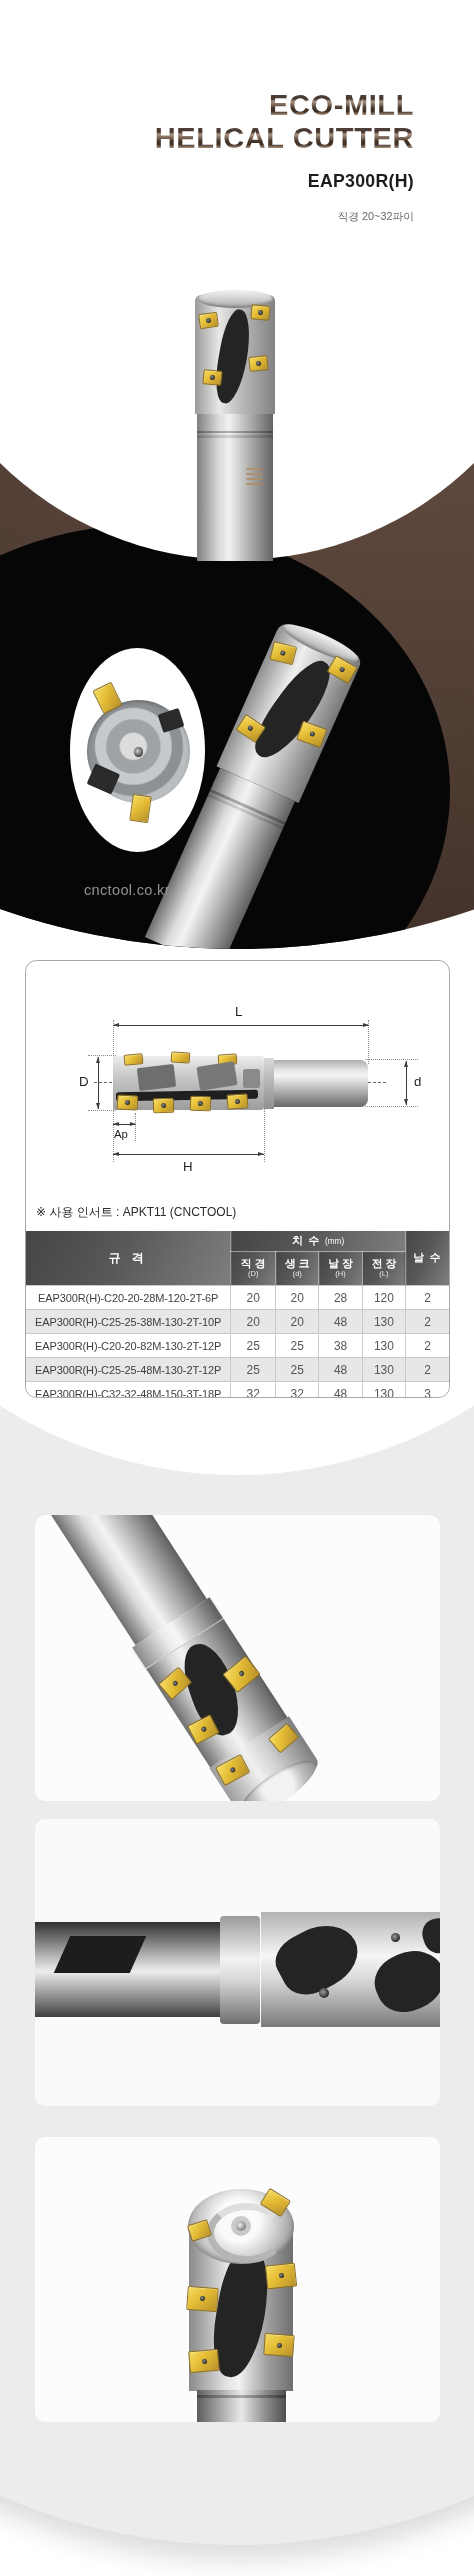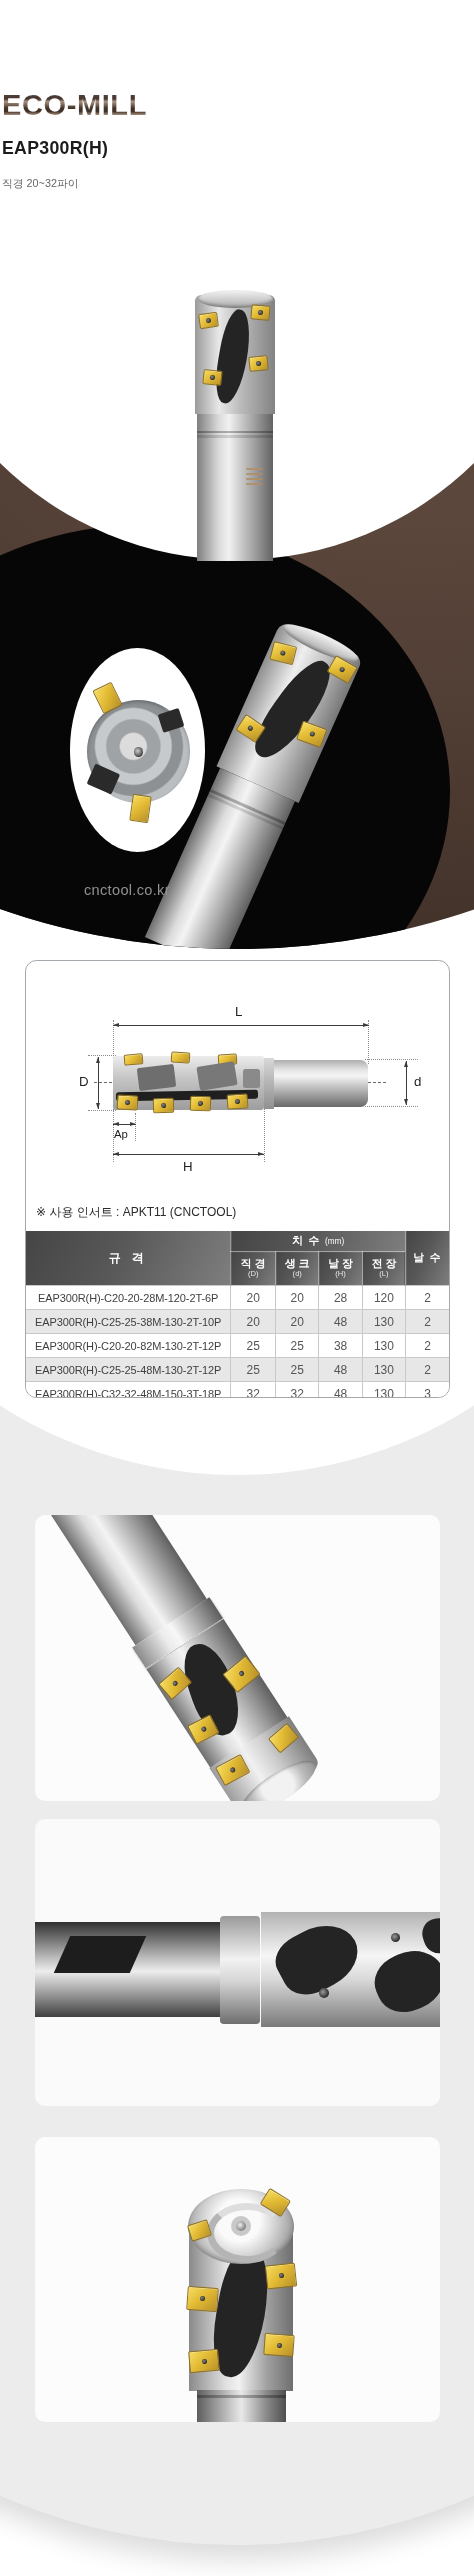--- a/index.html
+++ b/index.html
@@ -103,21 +103,21 @@
     box-shadow:inset 0 1.9px 3.8px rgba(0,0,0,.25);}
   .badge-screw{position:absolute;left:47px;top:47px;width:9.5px;height:9.5px;border-radius:50%;
     background:radial-gradient(circle at 40% 40%,#cfcfcf,#3a3a3a 75%);}
   .badge-notch{position:absolute;background:#2a2a2a;border-radius:1.9px;}
   .hero-tilted{position:absolute;left:741px;top:1138px;width:90px;height:345px;transform:rotate(24deg);transform-origin:50% 18%;}
   .ht-head{position:absolute;left:0;top:0;width:90px;height:159px;border-radius:10px 10px 0 0;
     background:linear-gradient(90deg,#8f8f8f,#efefef 36%,#c3c3c3 62%,#777);}
   .ht-shank{position:absolute;left:3.8px;top:159px;width:82px;height:185px;}
   .hero-watermark{position:absolute;left:573px;top:1386px;font-size:14.6px;color:#919191;letter-spacing:0.3px;}
   .hero-white-circle{position:absolute;left:-101px;top:-116px;width:676px;height:676px;border-radius:50%;background:#ffffff;}
-  .hero-header{position:absolute;left:2px;top:0;width:406px;text-align:left;}
+  .hero-header{position:absolute;left:8px;top:0;width:406px;text-align:right;}
   .title-line{font-size:29px;font-weight:800;letter-spacing:0.6px;line-height:33px;color:#5a463c;
     background:linear-gradient(180deg,#6d584c 0%,#50403a 18%,#46362e 30%,#a7907f 38%,#7e695b 47%,#443428 58%,#3f3127 68%,#99826f 77%,#8a7464 85%,#544339 100%);
     -webkit-background-clip:text;background-clip:text;-webkit-text-fill-color:transparent;}
   .t1{margin-top:89px;}
   .subtitle{margin-top:26.6px;font-size:14.6px;font-weight:700;color:#333;}
   .model{margin-top:16px;font-size:17.7px;font-weight:800;color:#1c1c1c;letter-spacing:0.3px;}
   .dia-note{margin-top:17.7px;font-size:10.8px;color:#666;}
   .hero-cutter{position:absolute;left:195px;top:289px;width:80px;height:272px;}
   .hc-head{position:absolute;left:0;top:6.3px;width:80px;height:119px;border-radius:6.3px 6.3px 0 0;
     background:linear-gradient(90deg,#9a9a9a,#e8e8e8 30%,#bcbcbc 56%,#828282);}
@@ -347,20 +347,21 @@
         </div>
       </div>
 
       <div class="hero-watermark">cnctool.co.kr</div>
     </div>
 
     <div class="hero-white-circle"></div>
 
     <div class="hero-header">
       <div class="title-line t1">ECO-MILL</div>
+      <div class="title-line">HELICAL CUTTER</div>
       <div class="model">EAP300R(H)</div>
       <div class="dia-note">직경 20~32파이</div>
     </div>
 
     <div class="hero-cutter">
       <div class="hc-head">
         <div class="hc-cap"></div>
         <div class="flute" style="left:24px;top:14px;width:28px;height:95px;transform:rotate(10deg);"></div>
         <div class="gi screw" style="left:3.8px;top:17.7px;width:16.5px;height:12.7px;transform:rotate(-8deg);"></div>
         <div class="gi screw" style="left:56px;top:10px;width:16.5px;height:12.7px;transform:rotate(5deg);"></div>

